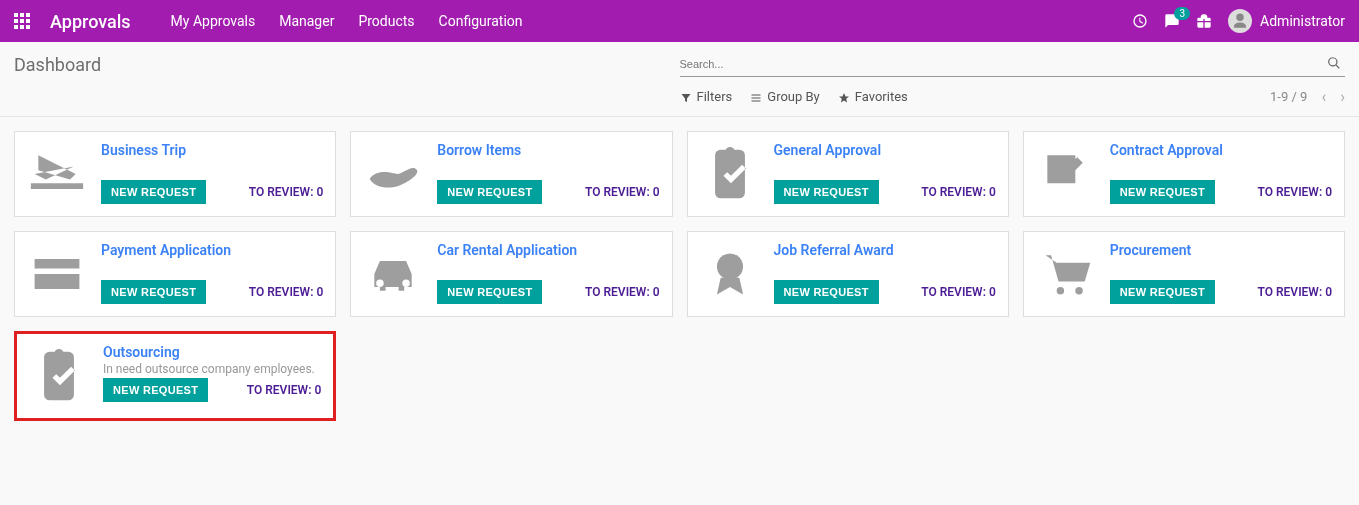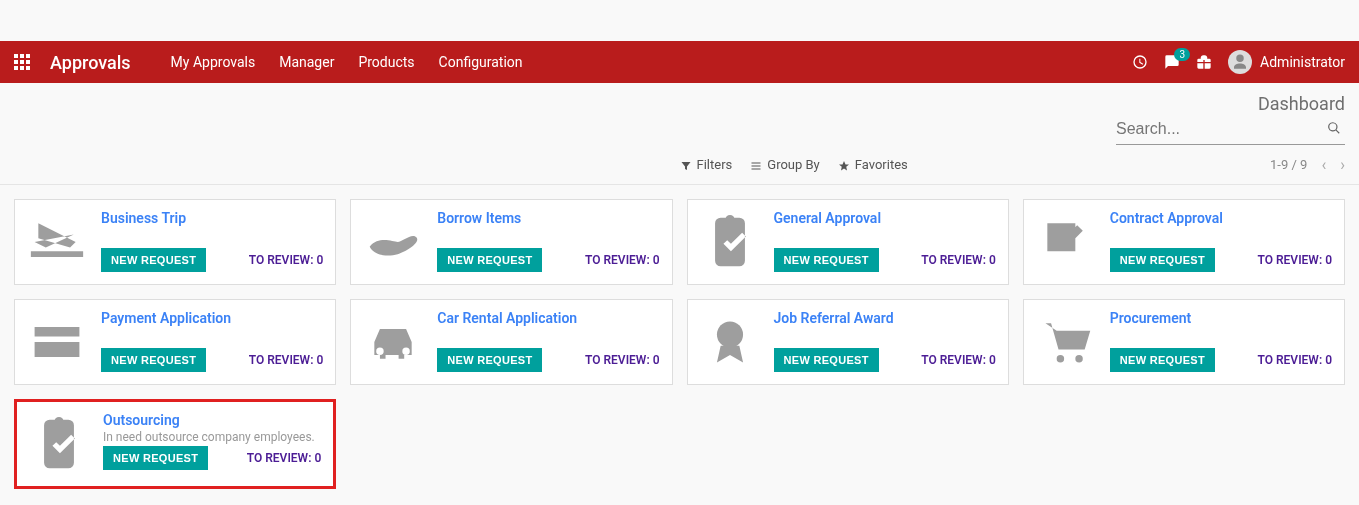--- a/index.html
+++ b/index.html
@@ -1,34 +1,34 @@
 <!DOCTYPE html>
 <html><head>
 <meta charset="utf-8">
 <style>
   * { box-sizing: border-box; margin: 0; padding: 0; }
   body { font-family: -apple-system, BlinkMacSystemFont, "Segoe UI", Roboto, sans-serif; background: #f9f9f9; color: #4c4c4c; }
   
-  .navbar { background: #b91c1c; height: 42px; display: flex; align-items: center; padding: 0 14px; color: #fff; margin-top: 41px; }
+  .navbar { background: #a21caf; height: 42px; display: flex; align-items: center; padding: 0 14px; color: #fff; }
   .apps-icon { display: grid; grid-template-columns: repeat(3, 4px); grid-template-rows: repeat(3,4px); gap: 2px; margin-right: 20px; cursor: pointer;}
   .apps-icon span { background:#fff; width:4px; height:4px; }
   .brand { font-size: 18px; font-weight: 500; margin-right: 40px; }
   .nav-links { display: flex; gap: 24px; font-size: 14px; }
   .nav-links a { color: #fff; text-decoration: none; cursor:pointer;}
   .nav-right { margin-left: auto; display: flex; align-items: center; gap: 16px; font-size:14px;}
   .nav-right .icon-btn { cursor:pointer; position:relative; display:flex; align-items:center;}
   .badge { background:#00a09d; color:#fff; font-size:10px; border-radius:8px; padding:1px 5px; position:absolute; top:-6px; right:-10px; }
   .avatar { width:24px; height:24px; border-radius:50%; background:#ddd; display:inline-flex; align-items:center; justify-content:center; color:#888;}
   .user { display:flex; align-items:center; gap:8px; cursor:pointer;}
   
   .control-bar { padding: 10px 14px 0 14px; }
-  .control-top { display:flex; align-items:flex-end;flex-direction:column; }
+  .control-top { display:flex; align-items:center; }
   .page-title { font-size: 18px; color:#6f6f6f; flex: 0 0 50%; }
   .search-wrap { flex:1; position:relative; border-bottom:1px solid #999; display:flex; align-items:center;}
-  .search-wrap input { border:none; outline:none; width:100%; padding:6px 0; font-size:16px; background:transparent;}
+  .search-wrap input { border:none; outline:none; width:100%; padding:6px 0; font-size:11px; background:transparent;}
   .search-wrap .mag { color:#666; padding:0 4px;}
   
   .control-bottom { display:flex; align-items:center; padding: 10px 0 10px 50%; font-size:13px; color:#555;}
   .filter-group { display:flex; gap:18px; }
   .filter-group .fbtn { display:flex; align-items:flex-end; gap:5px; cursor:pointer;}
   .pager { margin-left:auto; display:flex; align-items:center; gap:14px; color:#888;}
   .pager .arrow { cursor:pointer; font-size:16px; color:#aaa;}
   
   hr.sep { border:none; border-top:1px solid #e5e5e5; }
   

